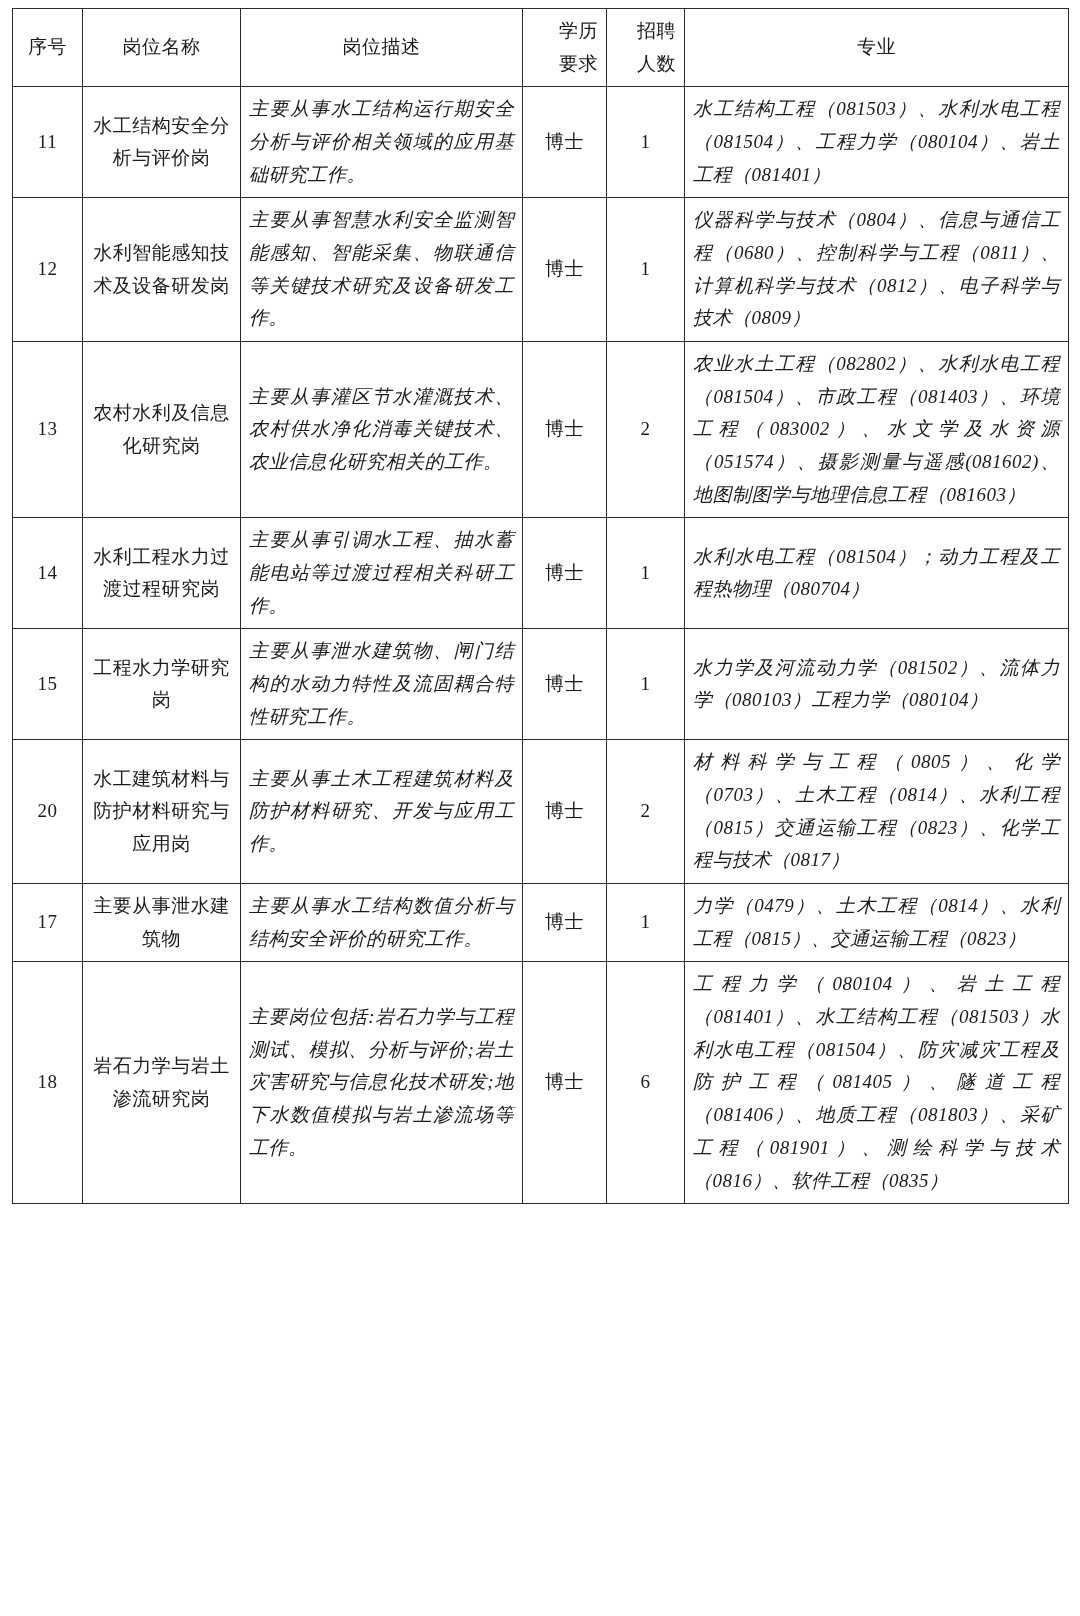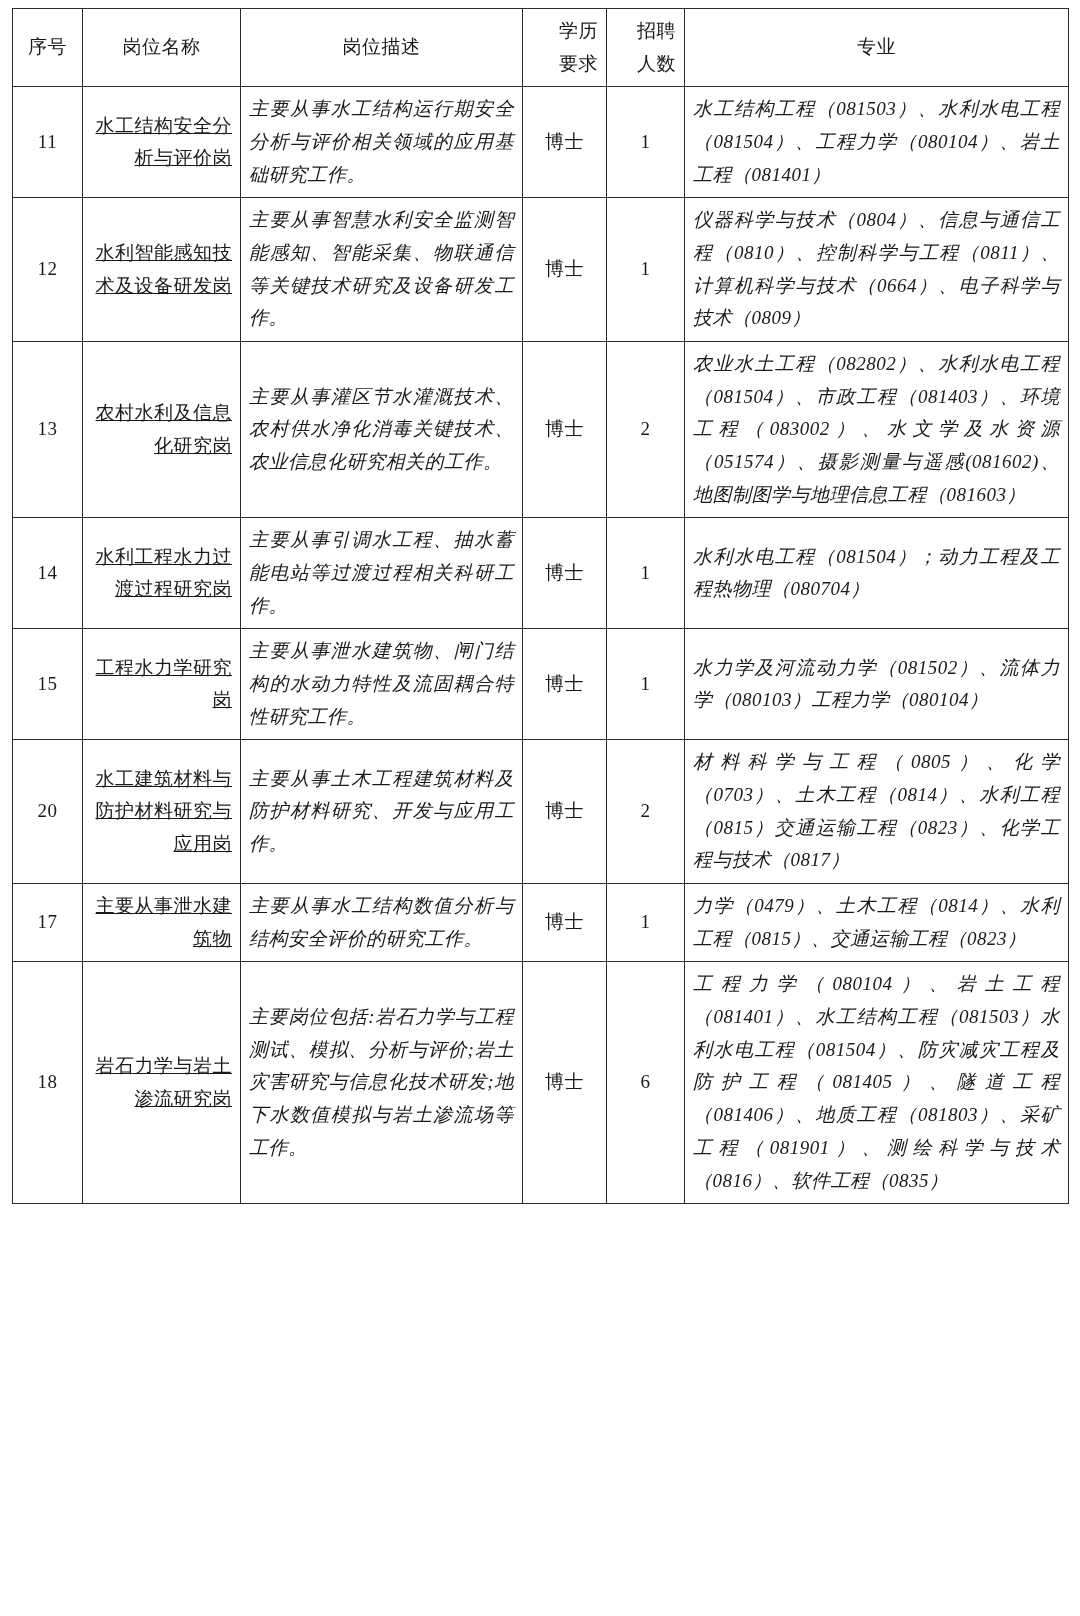--- a/index.html
+++ b/index.html
@@ -48,22 +48,21 @@
     line-height: 1.5;
   }
   .hdr-two-line {
     display: block;
     text-align: right;
   }
   td.center {
     text-align: center;
   }
   td.jobname {
-    text-align: right;
-    text-decoration: underline;
+    text-align: center;
   }
   td.desc, td.major {
     text-align: justify;
     text-align-last: left;
     font-style: italic;
   }
 </style>
 </head>
 <body>
 
@@ -101,21 +100,21 @@
         <td class="center">博士</td>
         <td class="center">1</td>
         <td class="major">水工结构工程（081503）、水利水电工程（081504）、工程力学（080104）、岩土工程（081401）</td>
       </tr>
       <tr>
         <td class="center">12</td>
         <td class="jobname">水利智能感知技术及设备研发岗</td>
         <td class="desc">主要从事智慧水利安全监测智能感知、智能采集、物联通信等关键技术研究及设备研发工作。</td>
         <td class="center">博士</td>
         <td class="center">1</td>
-        <td class="major">仪器科学与技术（0804）、信息与通信工程（0810）、控制科学与工程（0811）、计算机科学与技术（0664）、电子科学与技术（0809）</td>
+        <td class="major">仪器科学与技术（0804）、信息与通信工程（0680）、控制科学与工程（0811）、计算机科学与技术（0812）、电子科学与技术（0809）</td>
       </tr>
       <tr>
         <td class="center">13</td>
         <td class="jobname">农村水利及信息化研究岗</td>
         <td class="desc">主要从事灌区节水灌溉技术、农村供水净化消毒关键技术、农业信息化研究相关的工作。</td>
         <td class="center">博士</td>
         <td class="center">2</td>
         <td class="major">农业水土工程（082802）、水利水电工程（081504）、市政工程（081403）、环境工程（083002）、水文学及水资源（051574）、摄影测量与遥感(081602)、地图制图学与地理信息工程（081603）</td>
       </tr>
       <tr>

